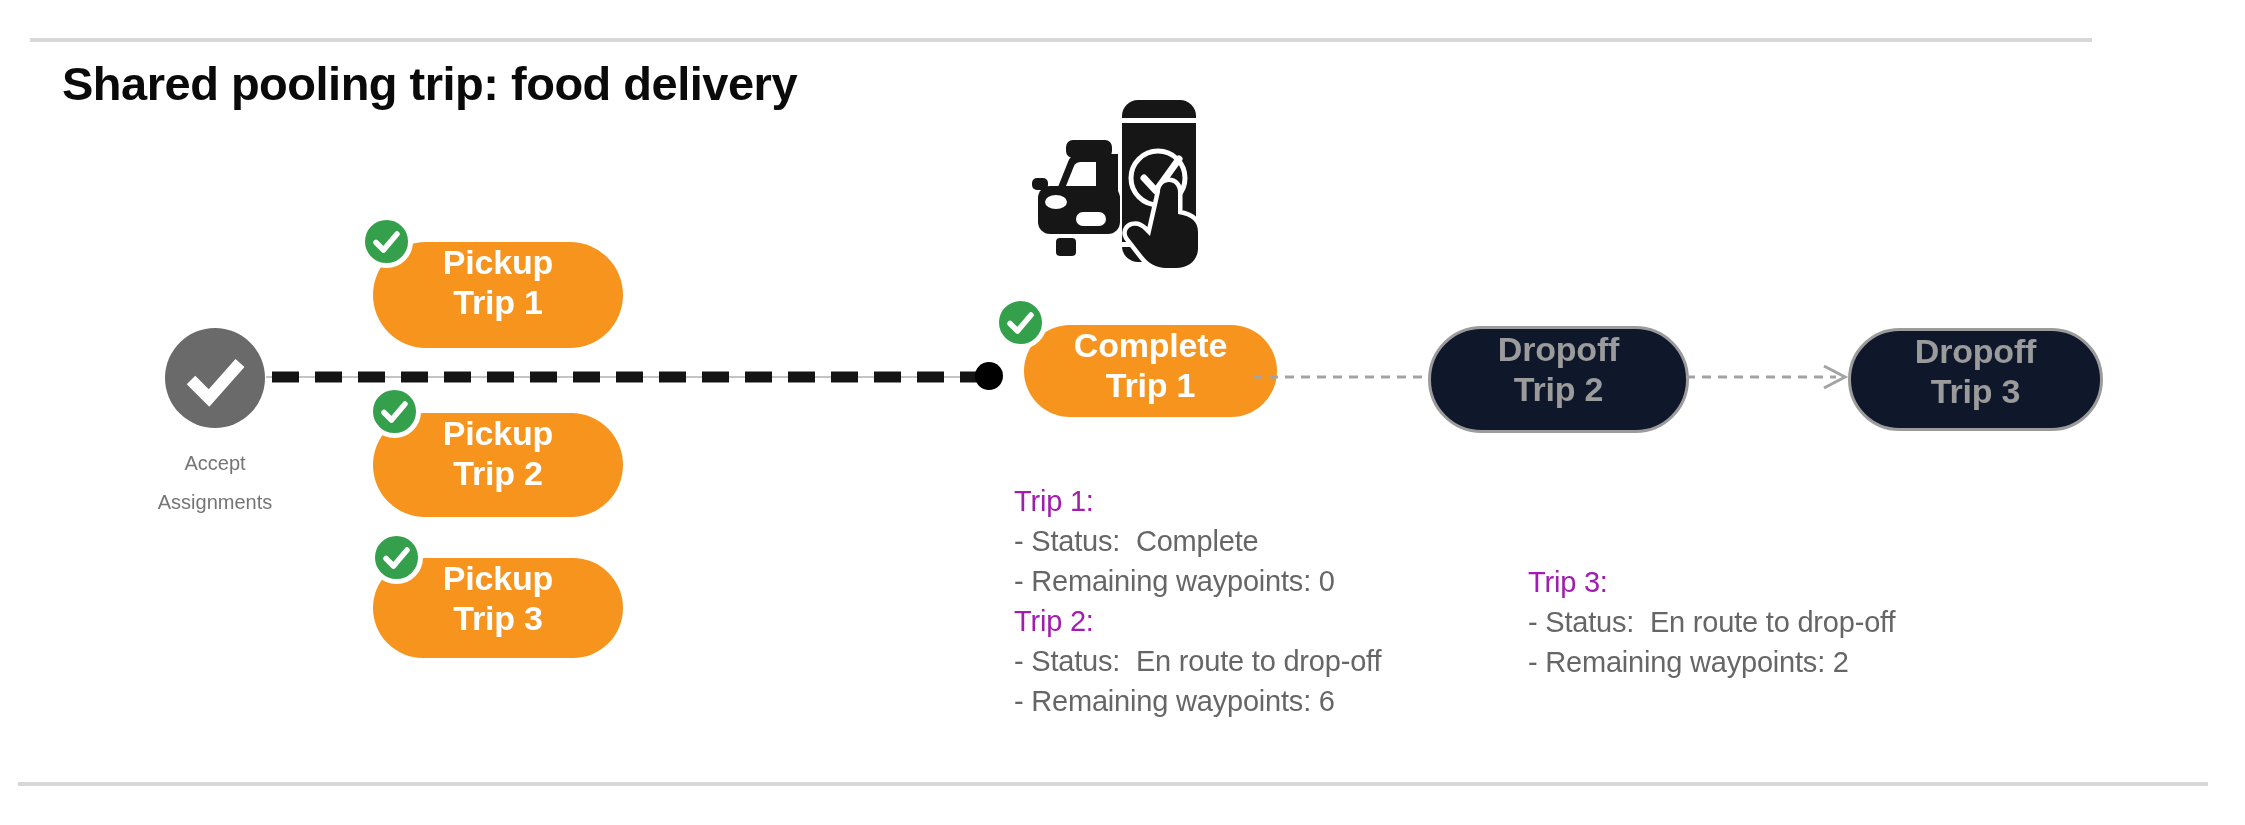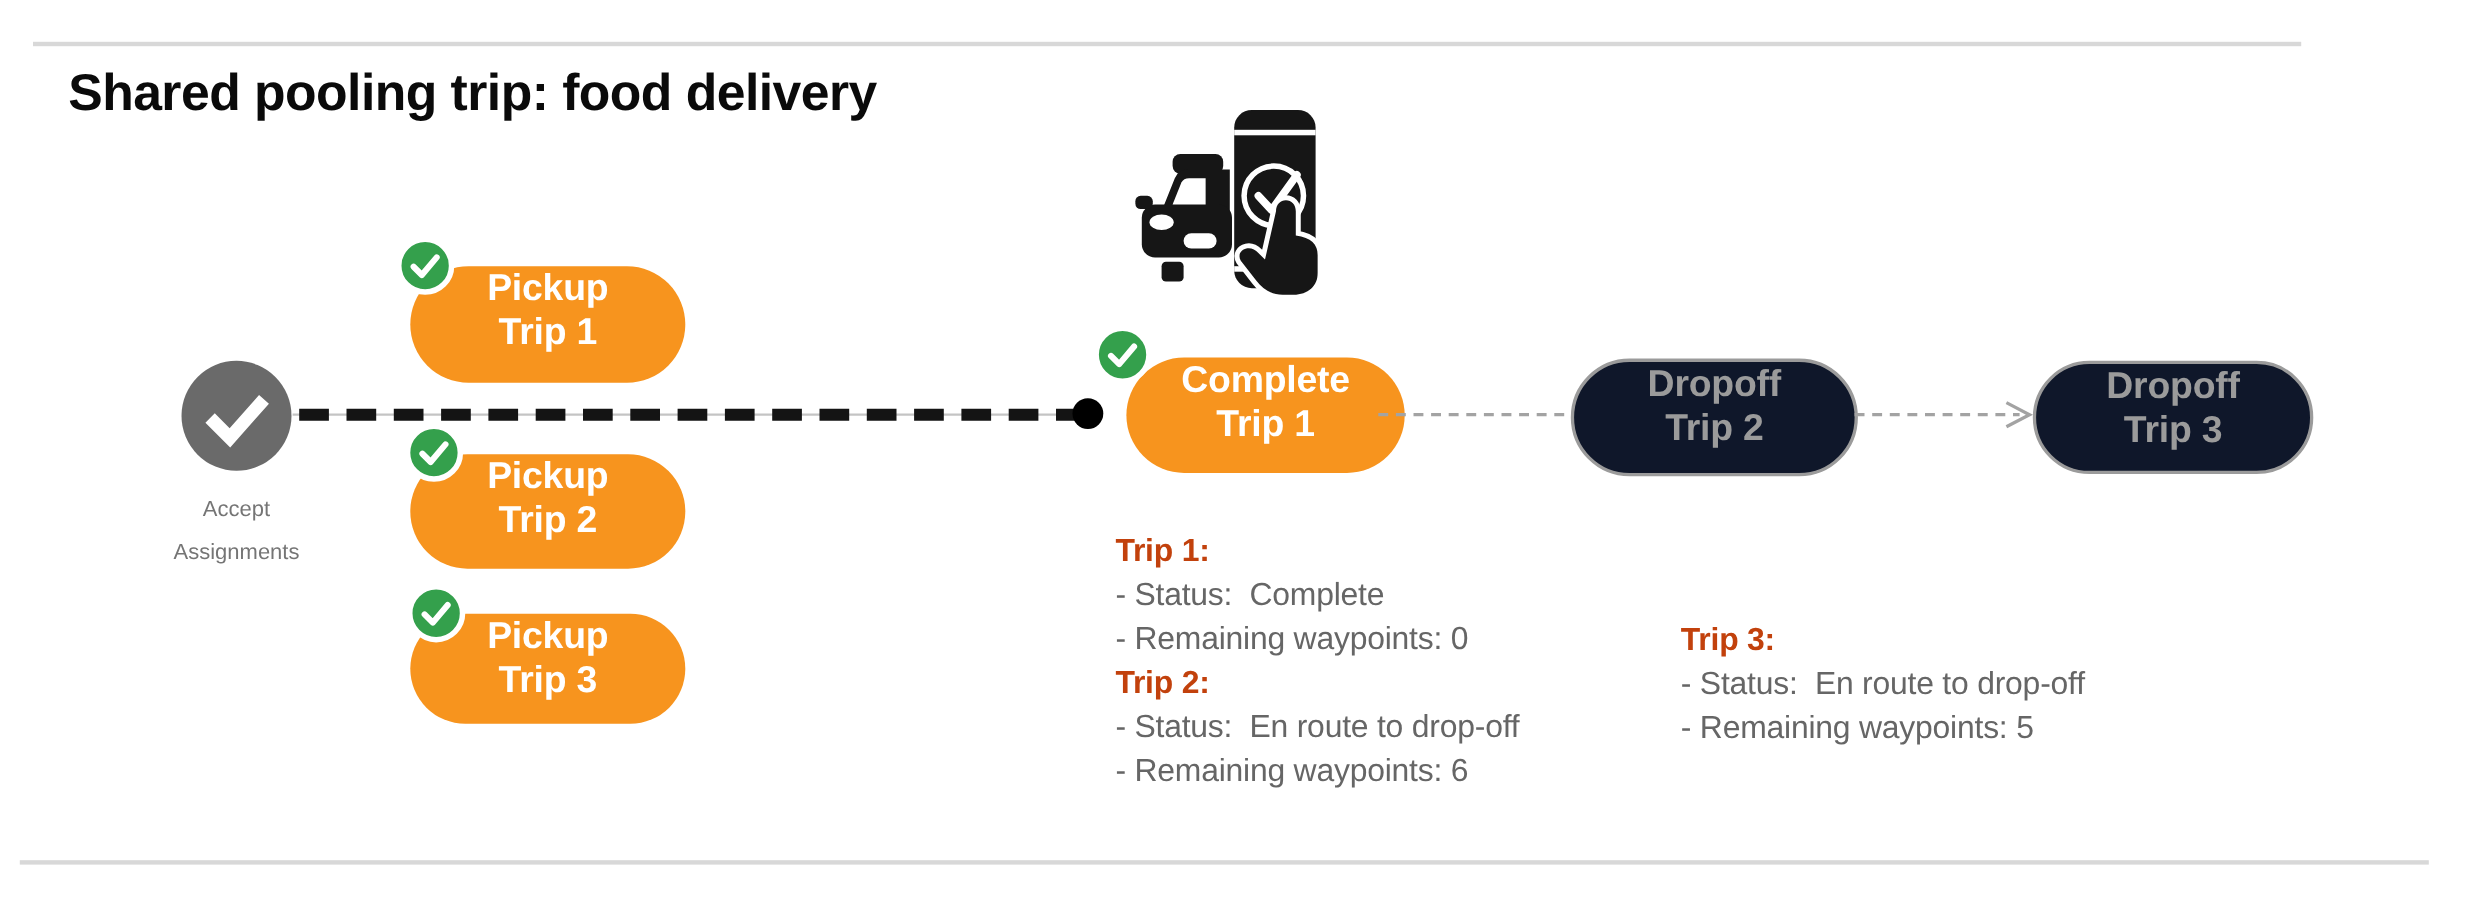--- a/index.html
+++ b/index.html
@@ -45,21 +45,21 @@
     display: flex; justify-content: center;
     text-align: center; font-weight: 700; font-size: 34px; line-height: 40px;
     white-space: pre-line; letter-spacing: -0.2px;
   }
   .pill.filled  { background: var(--orange, #F7941E); color: #ffffff; }
   .pill.outline { background: #0f172a; border: 3px solid var(--dropoff-gray, #9B9B9B); color: var(--dropoff-gray, #9B9B9B); }
 
   #pickup-1  { left: 373px;  top: 242px; width: 250px; height: 106px; }
   #pickup-2  { left: 373px;  top: 413px; width: 250px; height: 104px; }
   #pickup-3  { left: 373px;  top: 558px; width: 250px; height: 100px; }
-  #complete-1{ left: 1024px;  top: 325px; width: 253px; height: 105px; }
+  #complete-1{ left: 1024px;  top: 325px; width: 253px; height: 92px; }
   #dropoff-2 { left: 1428px; top: 326px; width: 255px; height: 101px; }
   #dropoff-3 { left: 1848px; top: 328px; width: 249px; height: 97px;  }
 
   .badge {
     position: absolute; width: 43px; height: 43px; border-radius: 50%;
     background: var(--green, #34A04C); border: 5px solid #ffffff;
     display: flex; align-items: center; justify-content: center;
   }
   #badge-1 { left: 360px; top: 215px; }
   #badge-2 { left: 368px; top: 385px; }
@@ -67,21 +67,21 @@
   #badge-4 { left: 994px; top: 296px; }
 
   .connector-layer { position: absolute; left: 0; top: 0; pointer-events: none; }
 
   .status-block {
     position: absolute; font-size: 29px; line-height: 40px;
     color: var(--status-text-gray, #6B6B6B); letter-spacing: -0.2px;
   }
   #status-block-1 { left: 1014px; top: 481px; }
   #status-block-2 { left: 1528px; top: 562px; }
-  .status-heading { font-weight: 700; color: #c2410c; white-space: pre; }
+  .status-heading { font-weight: 400; color: #a21caf; white-space: pre; }
   .status-line    { white-space: pre; }
 </style>
 </head>
 <body>
 
 <div class="canvas">
 
   <div class="divider" id="divider-top"></div>
   <div class="divider" id="divider-bottom"></div>
 
@@ -182,16 +182,16 @@
     <div class="status-line">- Status:  Complete</div>
     <div class="status-line">- Remaining waypoints: 0</div>
     <div class="status-heading">Trip 2:</div>
     <div class="status-line">- Status:  En route to drop-off</div>
     <div class="status-line">- Remaining waypoints: 6</div>
   </div>
 
   <div class="status-block" id="status-block-2">
     <div class="status-heading">Trip 3:</div>
     <div class="status-line">- Status:  En route to drop-off</div>
-    <div class="status-line">- Remaining waypoints: 5</div>
+    <div class="status-line">- Remaining waypoints: 2</div>
   </div>
 
 </div>
 
 </body></html>

